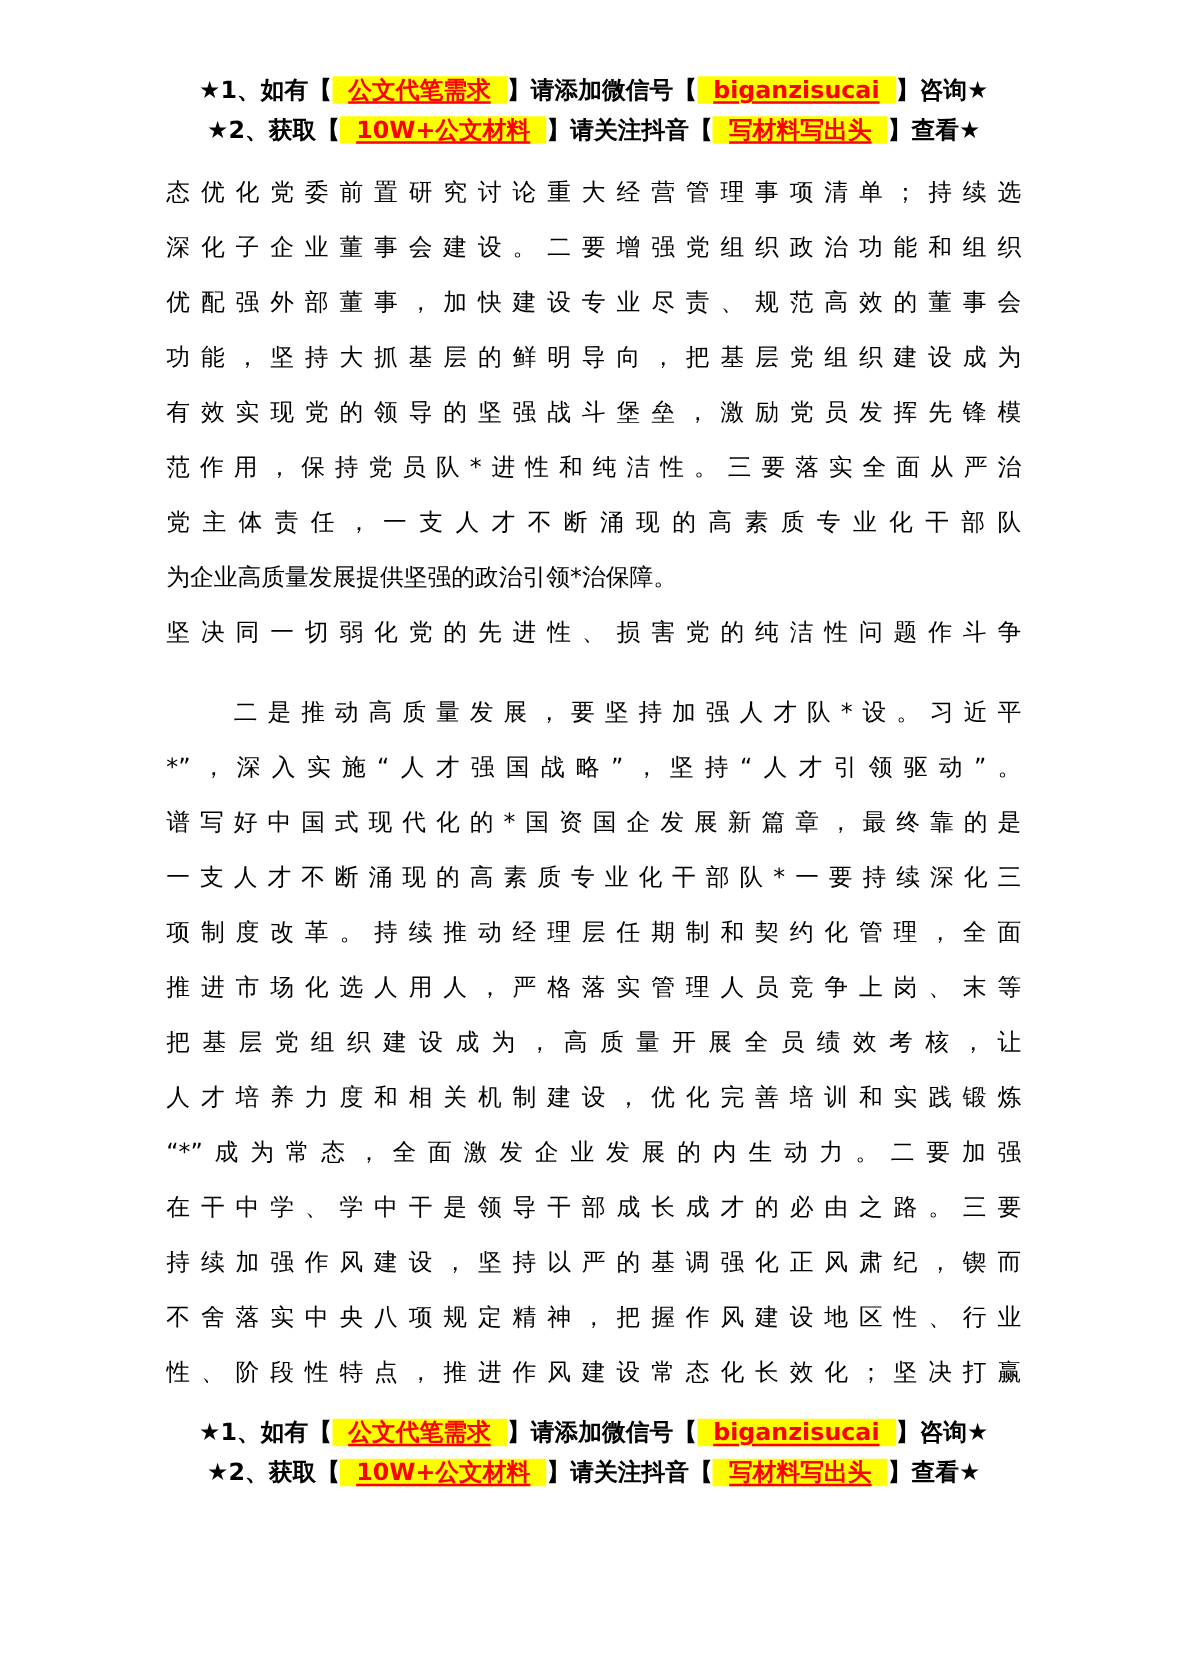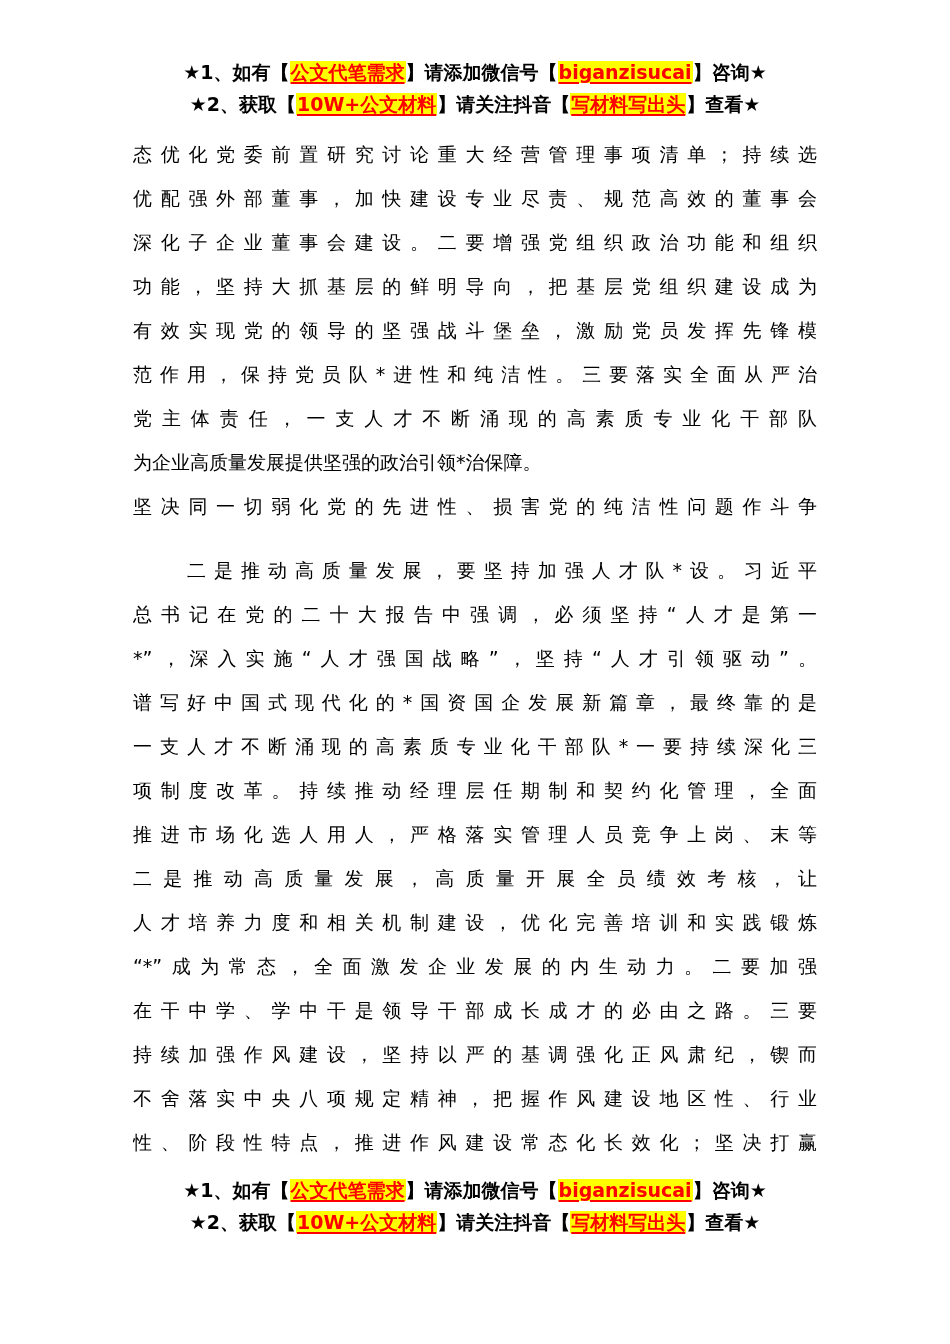--- a/index.html
+++ b/index.html
@@ -22,21 +22,21 @@
     font-size: 19px;
     font-weight: bold;
     line-height: 32px;
     white-space: nowrap;
   }
   .promo-header { padding-top: 56px; }
   .promo-footer { padding-top: 10px; }
   .hl {
     color: #ff0000;
     background: #ffff00;
-    padding: 0 1px;
+    padding: 0 13px;
     text-decoration: underline;
     text-decoration-color: #ff0000;
     text-decoration-thickness: 2px;
     text-underline-offset: 3px;
   }
   .u {
     text-decoration-color: #000000;
     text-decoration-thickness: 2px;
     text-underline-offset: 3px;
   }
@@ -66,38 +66,37 @@
       <span>★1、如有【</span><span class="hl">公文代笔需求</span><span>】请</span><span class="u">添加</span><span>微信号【</span><span class="hl">biganzisucai</span><span>】咨询★</span>
     </div>
     <div>
       <span>★2、获取【</span><span class="hl">10W+公文材料</span><span>】请</span><span class="u">关注</span><span>抖音【</span><span class="hl">写材料写出头</span><span>】查看★</span>
     </div>
   </div>
 
   <div class="doc-body">
     <div class="paragraph">
         <div class="line">态优化党委前置研究讨论重大经营管理事项清单；持续选</div>
+        <div class="line">深化子企业董事会建设。二要增强党组织政治功能和组织</div>
         <div class="line">优配强外部董事，加快建设专业尽责、规范高效的董事会</div>
-        <div class="line">深化子企业董事会建设。二要增强党组织政治功能和组织</div>
         <div class="line">功能，坚持大抓基层的鲜明导向，把基层党组织建设成为</div>
         <div class="line">有效实现党的领导的坚强战斗堡垒，激励党员发挥先锋模</div>
         <div class="line">范作用，保持党员队*进性和纯洁性。三要落实全面从严治</div>
         <div class="line">党主体责任，一支人才不断涌现的高素质专业化干部队</div>
         <div class="line line-last">为企业高质量发展提供坚强的政治引领*治保障。</div>
         <div class="line">坚决同一切弱化党的先进性、损害党的纯洁性问题作斗争</div>
       </div>
     <div class="paragraph">
         <div class="line">　　二是推动高质量发展，要坚持加强人才队*设。习近平</div>
-        <div class="line">总书记在党的二十大报告中强调，必须坚持“人才是第一</div>
         <div class="line">*”，深入实施“人才强国战略”，坚持“人才引领驱动”。</div>
         <div class="line">谱写好中国式现代化的*国资国企发展新篇章，最终靠的是</div>
         <div class="line">一支人才不断涌现的高素质专业化干部队*一要持续深化三</div>
         <div class="line">项制度改革。持续推动经理层任期制和契约化管理，全面</div>
         <div class="line">推进市场化选人用人，严格落实管理人员竞争上岗、末等</div>
-        <div class="line">二是推动高质量发展，高质量开展全员绩效考核，让</div>
+        <div class="line">把基层党组织建设成为，高质量开展全员绩效考核，让</div>
         <div class="line">人才培养力度和相关机制建设，优化完善培训和实践锻炼</div>
         <div class="line">“*”成为常态，全面激发企业发展的内生动力。二要加强</div>
         <div class="line">在干中学、学中干是领导干部成长成才的必由之路。三要</div>
         <div class="line">持续加强作风建设，坚持以严的基调强化正风肃纪，锲而</div>
         <div class="line">不舍落实中央八项规定精神，把握作风建设地区性、行业</div>
         <div class="line">性、阶段性特点，推进作风建设常态化长效化；坚决打赢</div>
       </div>
   </div>
 
   <div class="promo promo-footer">

